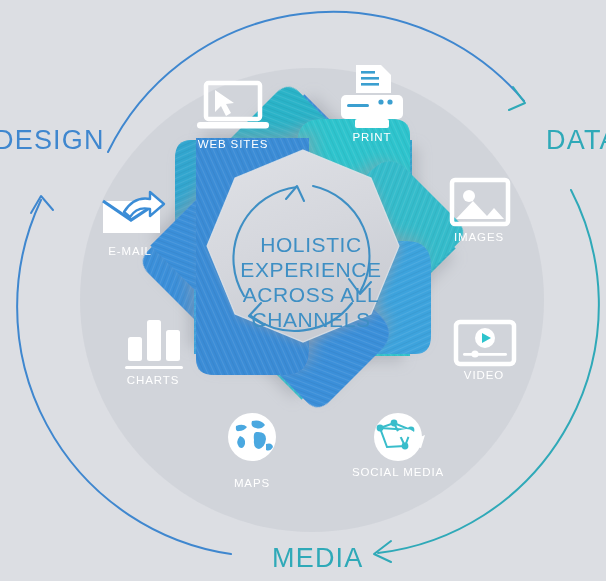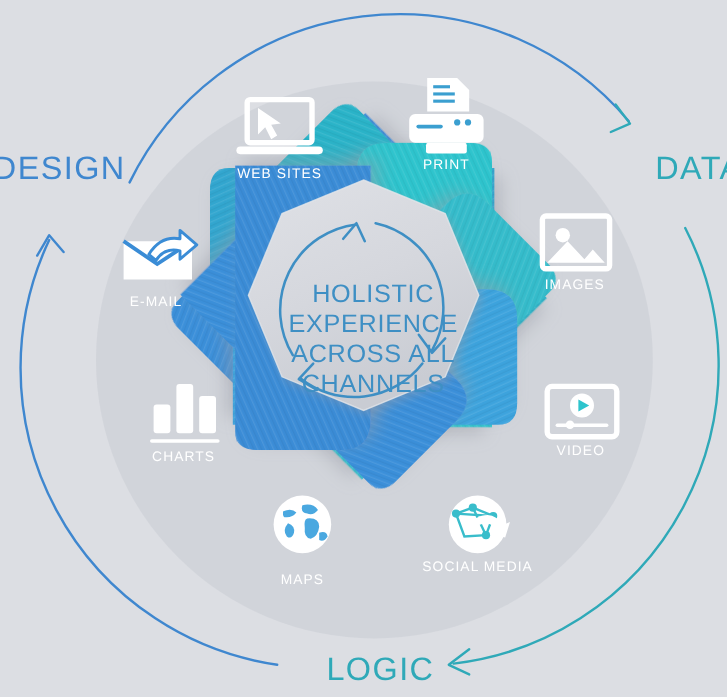--- a/index.html
+++ b/index.html
@@ -243,15 +243,15 @@
     <g>
       <text class="center-line" x="311" y="252">HOLISTIC</text>
       <text class="center-line" x="311" y="277">EXPERIENCE</text>
       <text class="center-line" x="311" y="302">ACROSS ALL</text>
       <text class="center-line" x="311" y="327">CHANNELS</text>
     </g>
   </svg>
 
   <div class="outer-label" id="label-design" style="color: rgb(63, 135, 207);">DESIGN</div>
   <div class="outer-label" id="label-data" style="color: rgb(47, 169, 184);">DATA</div>
-  <div class="outer-label" id="label-logic" style="color: rgb(47, 169, 184);">LOGIC</div>
+  <div class="outer-label" id="label-logic" style="color: rgb(47, 169, 184);">MEDIA</div>
 
 </div>
 
 </body></html>

